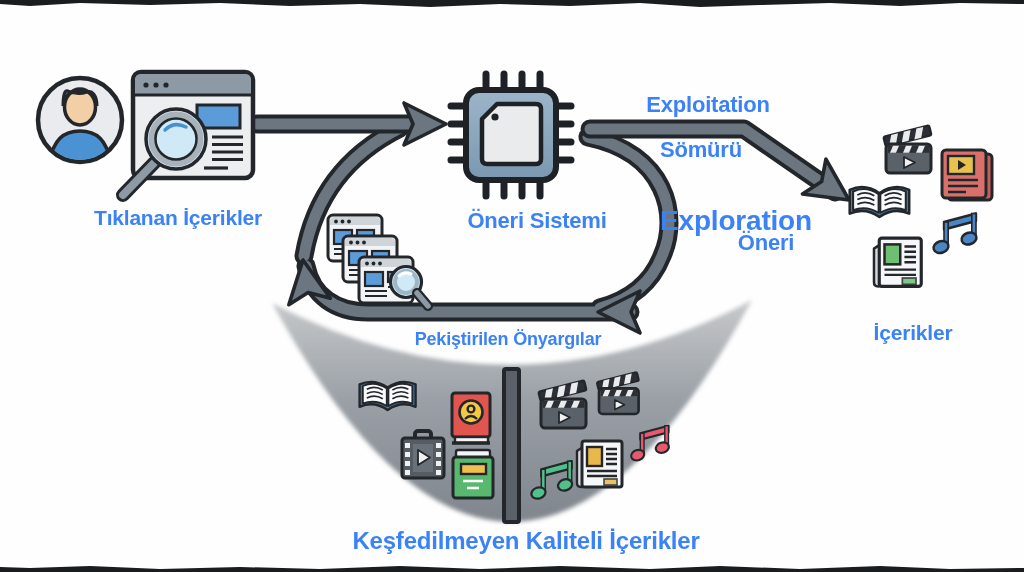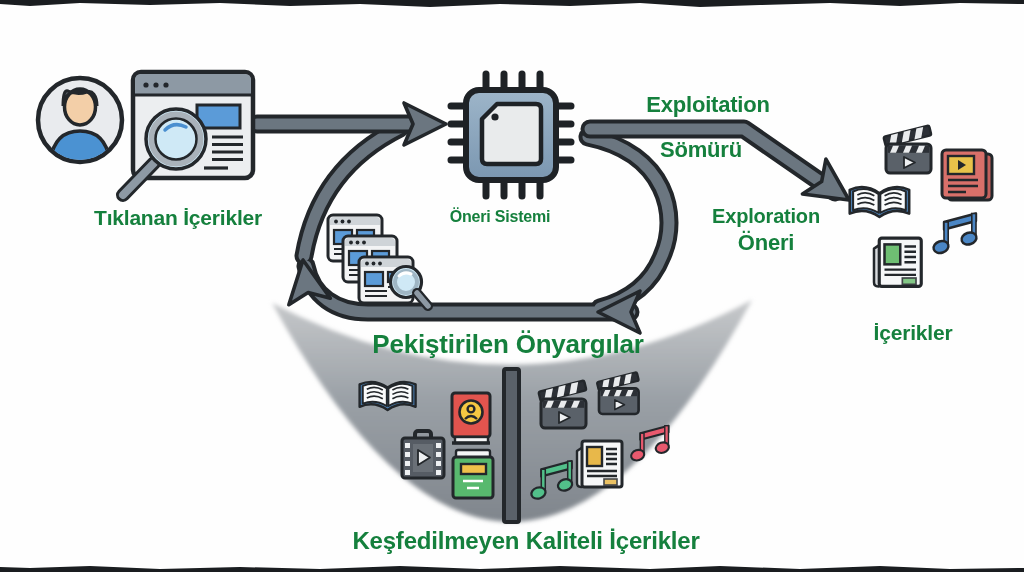--- a/index.html
+++ b/index.html
@@ -4,21 +4,21 @@
 <style>
   html,body{margin:0;padding:0;background:#ffffff;}
   .canvas{
     position:relative;width:1024px;height:572px;overflow:hidden;
     background:#fefefe;
     font-family:"Liberation Sans","DejaVu Sans",sans-serif;
   }
   .canvas svg{position:absolute;left:0;top:0;}
   .lbl{
     position:absolute;transform:translateX(-50%);
-    color:#15803d;font-weight:600;white-space:nowrap;
+    color:#3b82f6;font-weight:600;white-space:nowrap;
     text-align:center;letter-spacing:-0.2px;z-index:5;
   }
   .lbl.two{white-space:normal;width:220px;}
 </style>
 </head>
 <body>
 
 <div class="canvas">
 
 <svg width="1024" height="572" viewBox="0 0 1024 572">
@@ -229,32 +229,32 @@
     <use href="#sym-clapper" x="541" y="386"></use>
     <use href="#sym-clapper" transform="translate(599,377) scale(0.88)"></use>
     <use href="#sym-note" transform="translate(528,455) scale(0.95)" style="color:#52c08a"></use>
     <use href="#sym-news" transform="translate(577,439)" style="color:#e8b84a"></use>
     <use href="#sym-note" transform="translate(628,420) scale(0.88)" style="color:#e8596e"></use>
   </g>
 </svg>
 
 <div class="lbl" style="left:178px;top:206px;font-size:21px;">Tıklanan İçerikler</div>
 
-<div class="lbl" style="left:500px;top:208px;font-size:16px;">Öneri Sistemi</div>
+<div class="lbl" style="left:537px;top:208px;font-size:22px;">Öneri Sistemi</div>
 
 <div class="lbl" style="left:708px;top:92px;font-size:22px;">Exploitation</div>
 
 <div class="lbl" style="left:701px;top:137px;font-size:22px;text-align:right;">Sömürü</div>
 
-<div class="lbl" style="left:766px;top:205px;font-size:20px;">Exploration</div>
+<div class="lbl" style="left:736px;top:205px;font-size:28px;">Exploration</div>
 
 <div class="lbl" style="left:766px;top:230px;font-size:22px;">Öneri</div>
 
 <div class="lbl two" style="left:913px;top:295px;font-size:21px;line-height:25px;">
   <br>
   <span>İçerikler</span>
 </div>
 
-<div class="lbl" style="left:508px;top:329px;font-size:26px;">Pekiştirilen Önyargılar</div>
+<div class="lbl" style="left:508px;top:329px;font-size:18px;">Pekiştirilen Önyargılar</div>
 
 <div class="lbl" style="left:511px;top:527px;font-size:24px;margin-left:15px;">Keşfedilmeyen Kaliteli İçerikler</div>
 
 </div>
 
 </body></html>

